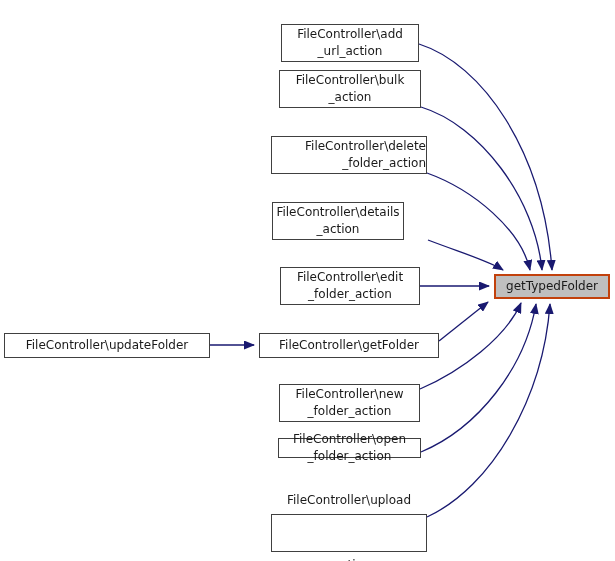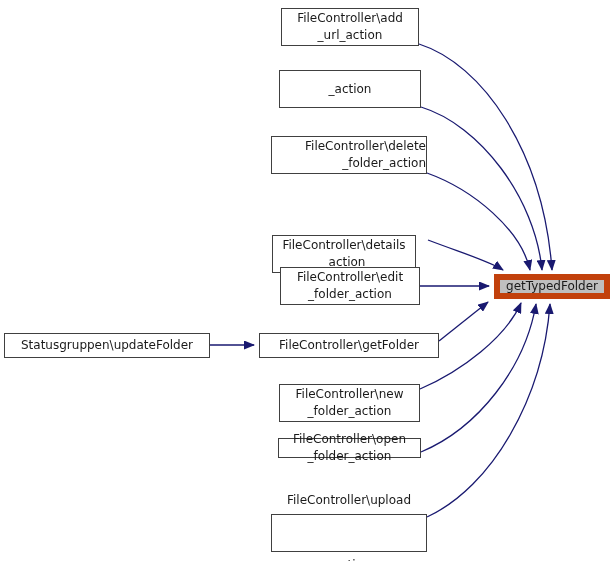--- a/index.html
+++ b/index.html
@@ -28,21 +28,21 @@
     justify-content: center;
     text-align: center;
     font-size: 12px;
     line-height: 17px;
     color: #1a1a1a;
     white-space: nowrap;
     cursor: pointer;
   }
   .node.central {
     background: #bfbfbf;
-    border: 6px solid #c2410c;
+    border: 2px solid #c2410c;
     cursor: default;
   }
 </style>
 </head>
 <body>
 
 <div class="canvas">
 
   <svg class="edges" viewBox="0 0 615 561" xmlns="http://www.w3.org/2000/svg">
     <defs>
@@ -57,50 +57,51 @@
       <path marker-end="url(#arrow)" d="M428,240 C462,253 489,261 503,270"></path>
       <path marker-end="url(#arrow)" d="M420,286 L489,286"></path>
       <path marker-end="url(#arrow)" d="M439,341 L488,302"></path>
       <path marker-end="url(#arrow)" d="M210,345 L254,345"></path>
       <path marker-end="url(#arrow)" d="M420,389 C462,371 506,337 521,303"></path>
       <path marker-end="url(#arrow)" d="M421,452 C478,428 525,368 536,304"></path>
       <path marker-end="url(#arrow)" d="M427,517 C492,487 543,398 550,304"></path>
     </g>
   </svg>
 
-  <div class="node" style="left:281px;top:8px;width:138px;height:38px;">
+  <div class="node" style="left:281px;top:24px;width:138px;height:38px;">
     <span>FileController\add</span>
     <span>_url_action</span>
   </div>
 
   <div class="node" style="left:279px;top:70px;width:142px;height:38px;">
+    <span>FileController\bulk</span>
     <span>_action</span>
   </div>
 
   <div class="node" style="left:271px;top:136px;width:156px;height:38px;align-items:flex-end;">
     <span>FileController\delete</span>
     <span>_folder_action</span>
   </div>
 
-  <div class="node" style="left:272px;top:202px;width:144px;height:38px;margin-top:33px;">
+  <div class="node" style="left:272px;top:202px;width:132px;height:38px;">
     <span>FileController\details</span>
     <span>_action</span>
   </div>
 
   <div class="node" style="left:280px;top:267px;width:140px;height:38px;">
     <span>FileController\edit</span>
     <span>_folder_action</span>
   </div>
 
   <div class="node" style="left:259px;top:333px;width:180px;height:25px;">
     <span>FileController\getFolder</span>
   </div>
 
   <div class="node" style="left:4px;top:333px;width:206px;height:25px;">
-    <span>Statusgruppen\updateFolder</span>
+    <span>FileController\updateFolder</span>
   </div>
 
   <div class="node" style="left:279px;top:384px;width:141px;height:38px;">
     <span>FileController\new</span>
     <span>_folder_action</span>
   </div>
 
   <div class="node" style="left:278px;top:438px;width:143px;height:20px;">
     <span>FileController\open</span>
     <span>_folder_action</span>

